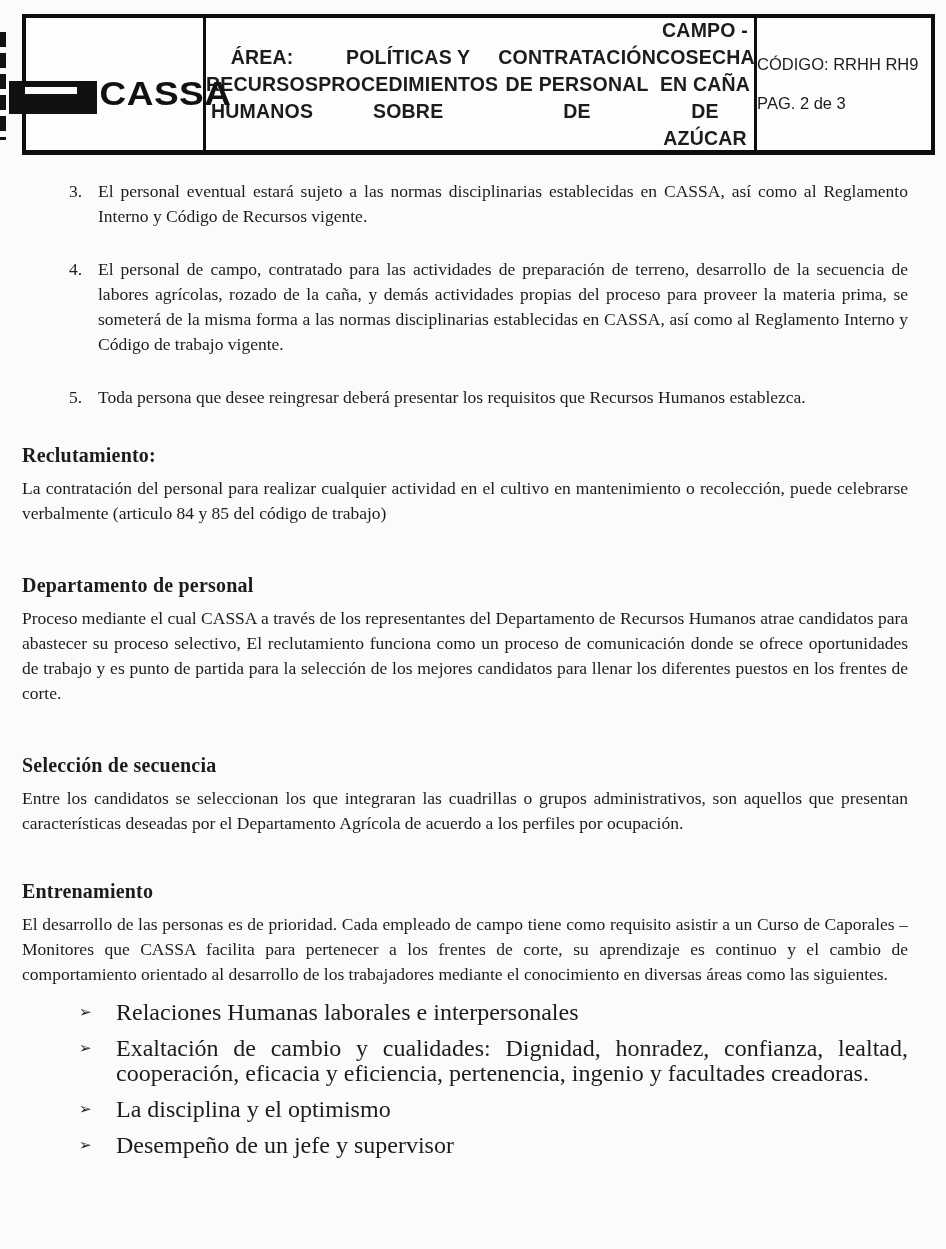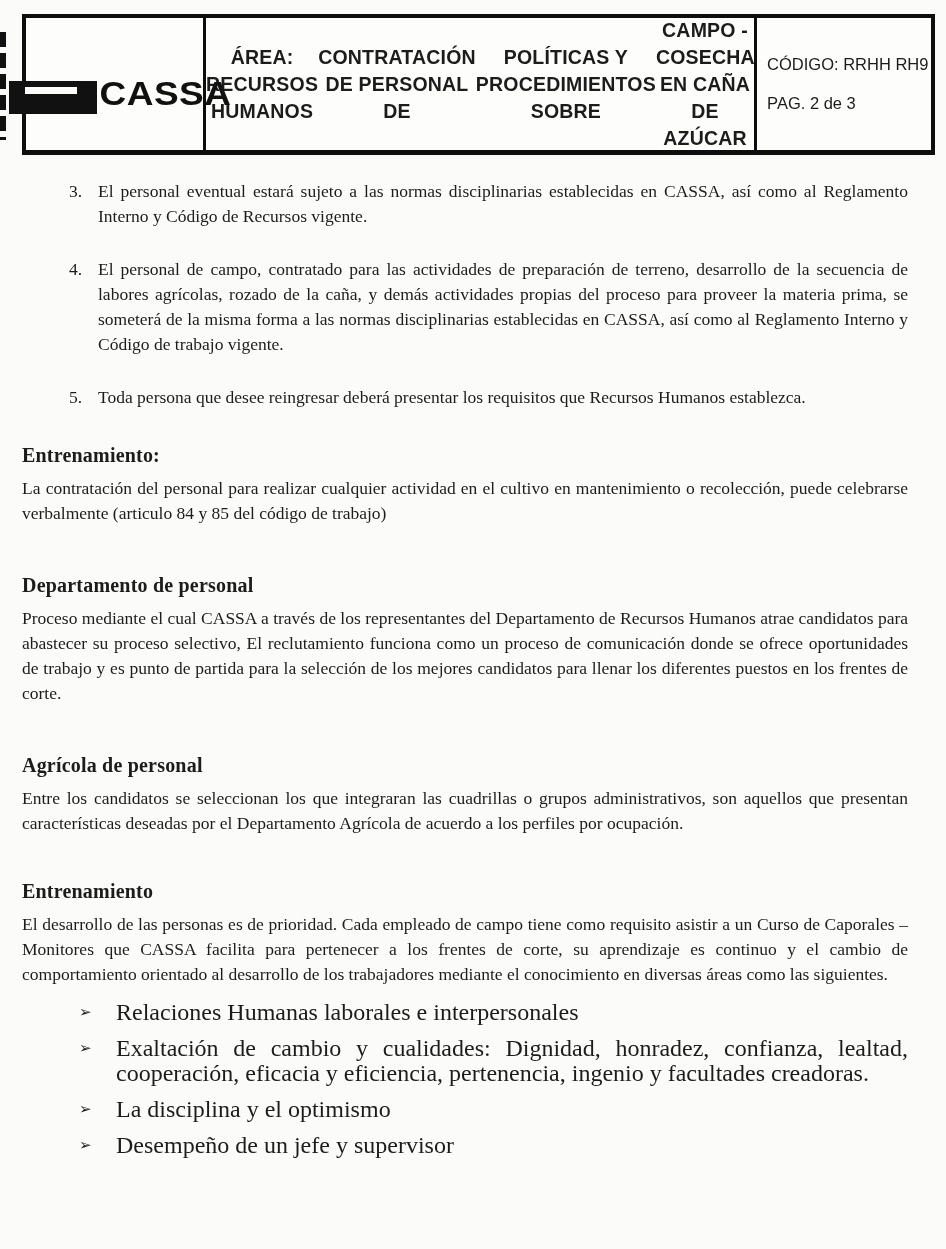--- a/index.html
+++ b/index.html
@@ -24,21 +24,21 @@
   .title-cell {
     flex:1; display:flex; flex-direction:row; align-items:center; justify-content:center;
     font-family:"Liberation Sans","DejaVu Sans",sans-serif;
     font-weight:bold; font-size:19.5px; line-height:27px; text-align:center;
     letter-spacing:.2px;
   }
   .title-cell span { white-space:pre-wrap; }
   .code-cell {
     width:208px; display:flex; flex-direction:column; justify-content:center;
     font-family:"Liberation Sans","DejaVu Sans",sans-serif;
-    font-size:16.5px; padding-left:10px; gap:20px;
+    font-size:16.5px; gap:20px;
   }
 
   
   .logo { display:flex; align-items:center; position:relative; height:110px; }
   .logo-bar {
     width:9px; height:108px; margin-top:4px;
     background:repeating-linear-gradient(to bottom,#111 0 15px,transparent 15px 21px);
   }
   .logo-block { position:relative; width:88px; height:33px; background:#111; margin-left:3px; margin-top:26px; }
   .logo-block::after {
@@ -81,22 +81,22 @@
   <div class="hdr">
     <div class="hdr-cell logo-cell">
       <div class="logo">
         <div class="logo-bar"></div>
         <div class="logo-block"></div>
         <div class="logo-word">CASSA</div>
       </div>
     </div>
     <div class="hdr-cell title-cell">
       <span>ÁREA:  RECURSOS HUMANOS</span>
+      <span>POLÍTICAS Y PROCEDIMIENTOS  SOBRE</span>
       <span>CONTRATACIÓN DE PERSONAL DE</span>
-      <span>POLÍTICAS Y PROCEDIMIENTOS  SOBRE</span>
       <span>CAMPO - COSECHA EN CAÑA DE AZÚCAR</span>
     </div>
     <div class="hdr-cell code-cell">
       <span>CÓDIGO: RRHH RH9</span>
       <span>PAG. 2  de 3</span>
     </div>
   </div>
 
   <div class="doc-body">
 
@@ -111,35 +111,35 @@
       </div>
       <div class="num-item">
         <span class="num">5.</span>
         <p class="just txt">Toda persona que desee reingresar deberá presentar los requisitos que Recursos Humanos establezca.</p>
       </div>
     </div>
 
     <div class="gap-to-proc"></div>
 
     <div class="section">
-      <div class="sec-h">Entrenamiento:</div>
+      <div class="sec-h">Reclutamiento:</div>
       <p class="just">La contratación del personal para realizar cualquier actividad en el cultivo en mantenimiento o recolección, puede celebrarse verbalmente (articulo 84 y 85 del código de trabajo)</p>
     </div>
 
     <div class="gap-lg"></div>
 
     <div class="section">
       <div class="sec-h">Departamento de personal</div>
       <p class="just">Proceso mediante el cual CASSA a través de los representantes del Departamento de Recursos Humanos atrae candidatos para abastecer su proceso selectivo, El reclutamiento funciona como un proceso de comunicación donde se ofrece oportunidades de trabajo y es punto de partida para la selección de los mejores candidatos para llenar los diferentes puestos en los frentes de corte.</p>
     </div>
 
     <div class="gap-lg"></div>
 
     <div class="section">
-      <div class="sec-h">Agrícola de personal</div>
+      <div class="sec-h">Selección de secuencia</div>
       <p class="just">Entre los candidatos se seleccionan los que integraran las cuadrillas o grupos administrativos, son aquellos que presentan características deseadas por el Departamento Agrícola de acuerdo a los perfiles por ocupación.</p>
     </div>
 
     <div class="gap-md"></div>
 
     <div class="section">
       <div class="sec-h">Entrenamiento</div>
       <p class="just">El desarrollo de las personas es de prioridad. Cada empleado de campo tiene como requisito asistir a un Curso de Caporales – Monitores que CASSA facilita para pertenecer a los frentes de corte, su aprendizaje es continuo y el cambio de comportamiento orientado al desarrollo de los trabajadores mediante el conocimiento en diversas áreas como las siguientes.</p>
     </div>
 

